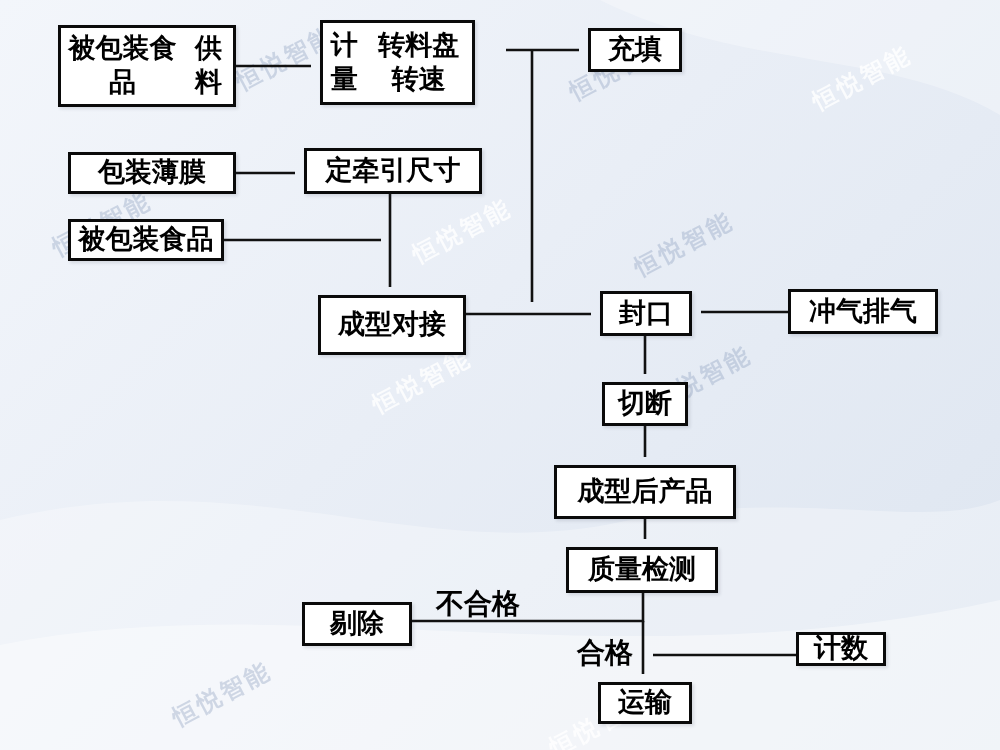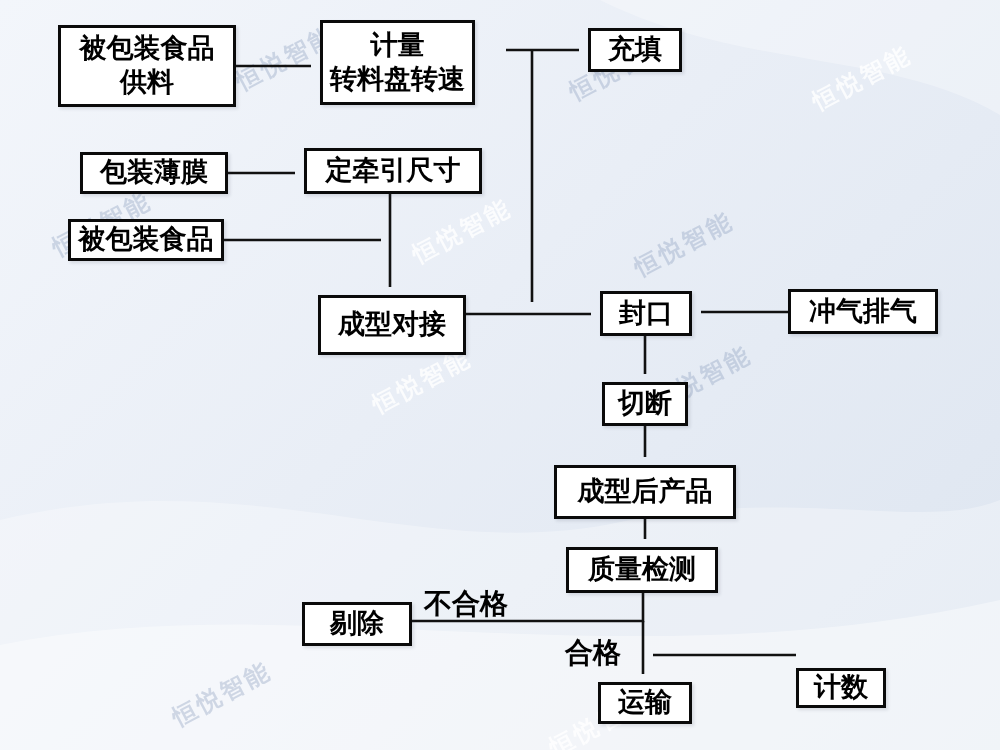--- a/index.html
+++ b/index.html
@@ -12,26 +12,26 @@
   .wm{
     position:absolute;font-size:24px;font-weight:600;letter-spacing:3px;
     transform:rotate(-28deg);white-space:nowrap;pointer-events:none;
   }
   .wm-a{color:rgba(148,165,195,0.40);}
   .wm-b{color:rgba(255,255,255,0.80);}
   .edges{position:absolute;left:0;top:0;width:1000px;height:750px;}
   .edges path{stroke:#111;stroke-width:2.6px;fill:none;}
   .node{
     position:absolute;box-sizing:border-box;background:#fff;border:3px solid #0a0a0a;
-    display:flex;flex-direction:column;align-items:center;justify-content:center;
+    display:flex;flex-direction:row;align-items:center;justify-content:center;
     font-weight:700;color:#000;font-size:27px;line-height:1.25;text-align:center;
     box-shadow:2px 2px 3px rgba(60,70,90,0.15);
   }
   .edge-label{
-    position:absolute;font-weight:700;color:#000;font-size:28px;white-space:nowrap;
+    position:absolute;font-weight:700;color:#000;font-size:28px;white-space:nowrap;margin-left:12px;
   }
 </style>
 </head>
 <body>
 
 <div class="stage">
 
   <svg class="bg-waves" viewBox="0 0 1000 750">
     <path d="M600,0 C740,70 890,50 1000,115 L1000,0 Z" fill="rgba(255,255,255,0.30)"></path>
     <path d="M0,520 C250,460 420,565 620,522 C800,486 920,532 1000,500 L1000,750 L0,750 Z" fill="rgba(255,255,255,0.30)"></path>
@@ -78,21 +78,21 @@
 
   <div class="node" style="left:320px;top:20px;width:155px;height:85px">
     <div>计量</div>
     <div>转料盘转速</div>
   </div>
 
   <div class="node" style="left:588px;top:28px;width:94px;height:44px">
     <div>充填</div>
   </div>
 
-  <div class="node" style="left:80px;top:152px;width:148px;height:42px">
+  <div class="node" style="left:68px;top:152px;width:168px;height:42px">
     <div>包装薄膜</div>
   </div>
 
   <div class="node" style="left:304px;top:148px;width:178px;height:46px">
     <div>定牵引尺寸</div>
   </div>
 
   <div class="node" style="left:68px;top:219px;width:156px;height:42px">
     <div>被包装食品</div>
   </div>
@@ -118,21 +118,21 @@
   </div>
 
   <div class="node" style="left:566px;top:547px;width:152px;height:46px">
     <div>质量检测</div>
   </div>
 
   <div class="node" style="left:302px;top:602px;width:110px;height:44px">
     <div>剔除</div>
   </div>
 
-  <div class="node" style="left:796px;top:668px;width:90px;height:40px">
+  <div class="node" style="left:796px;top:632px;width:90px;height:34px">
     <div>计数</div>
   </div>
 
   <div class="node" style="left:598px;top:682px;width:94px;height:42px">
     <div>运输</div>
   </div>
 
   <div class="edge-label" style="left:424px;top:585px">不合格</div>
   <div class="edge-label" style="left:565px;top:634px">合格</div>
 

